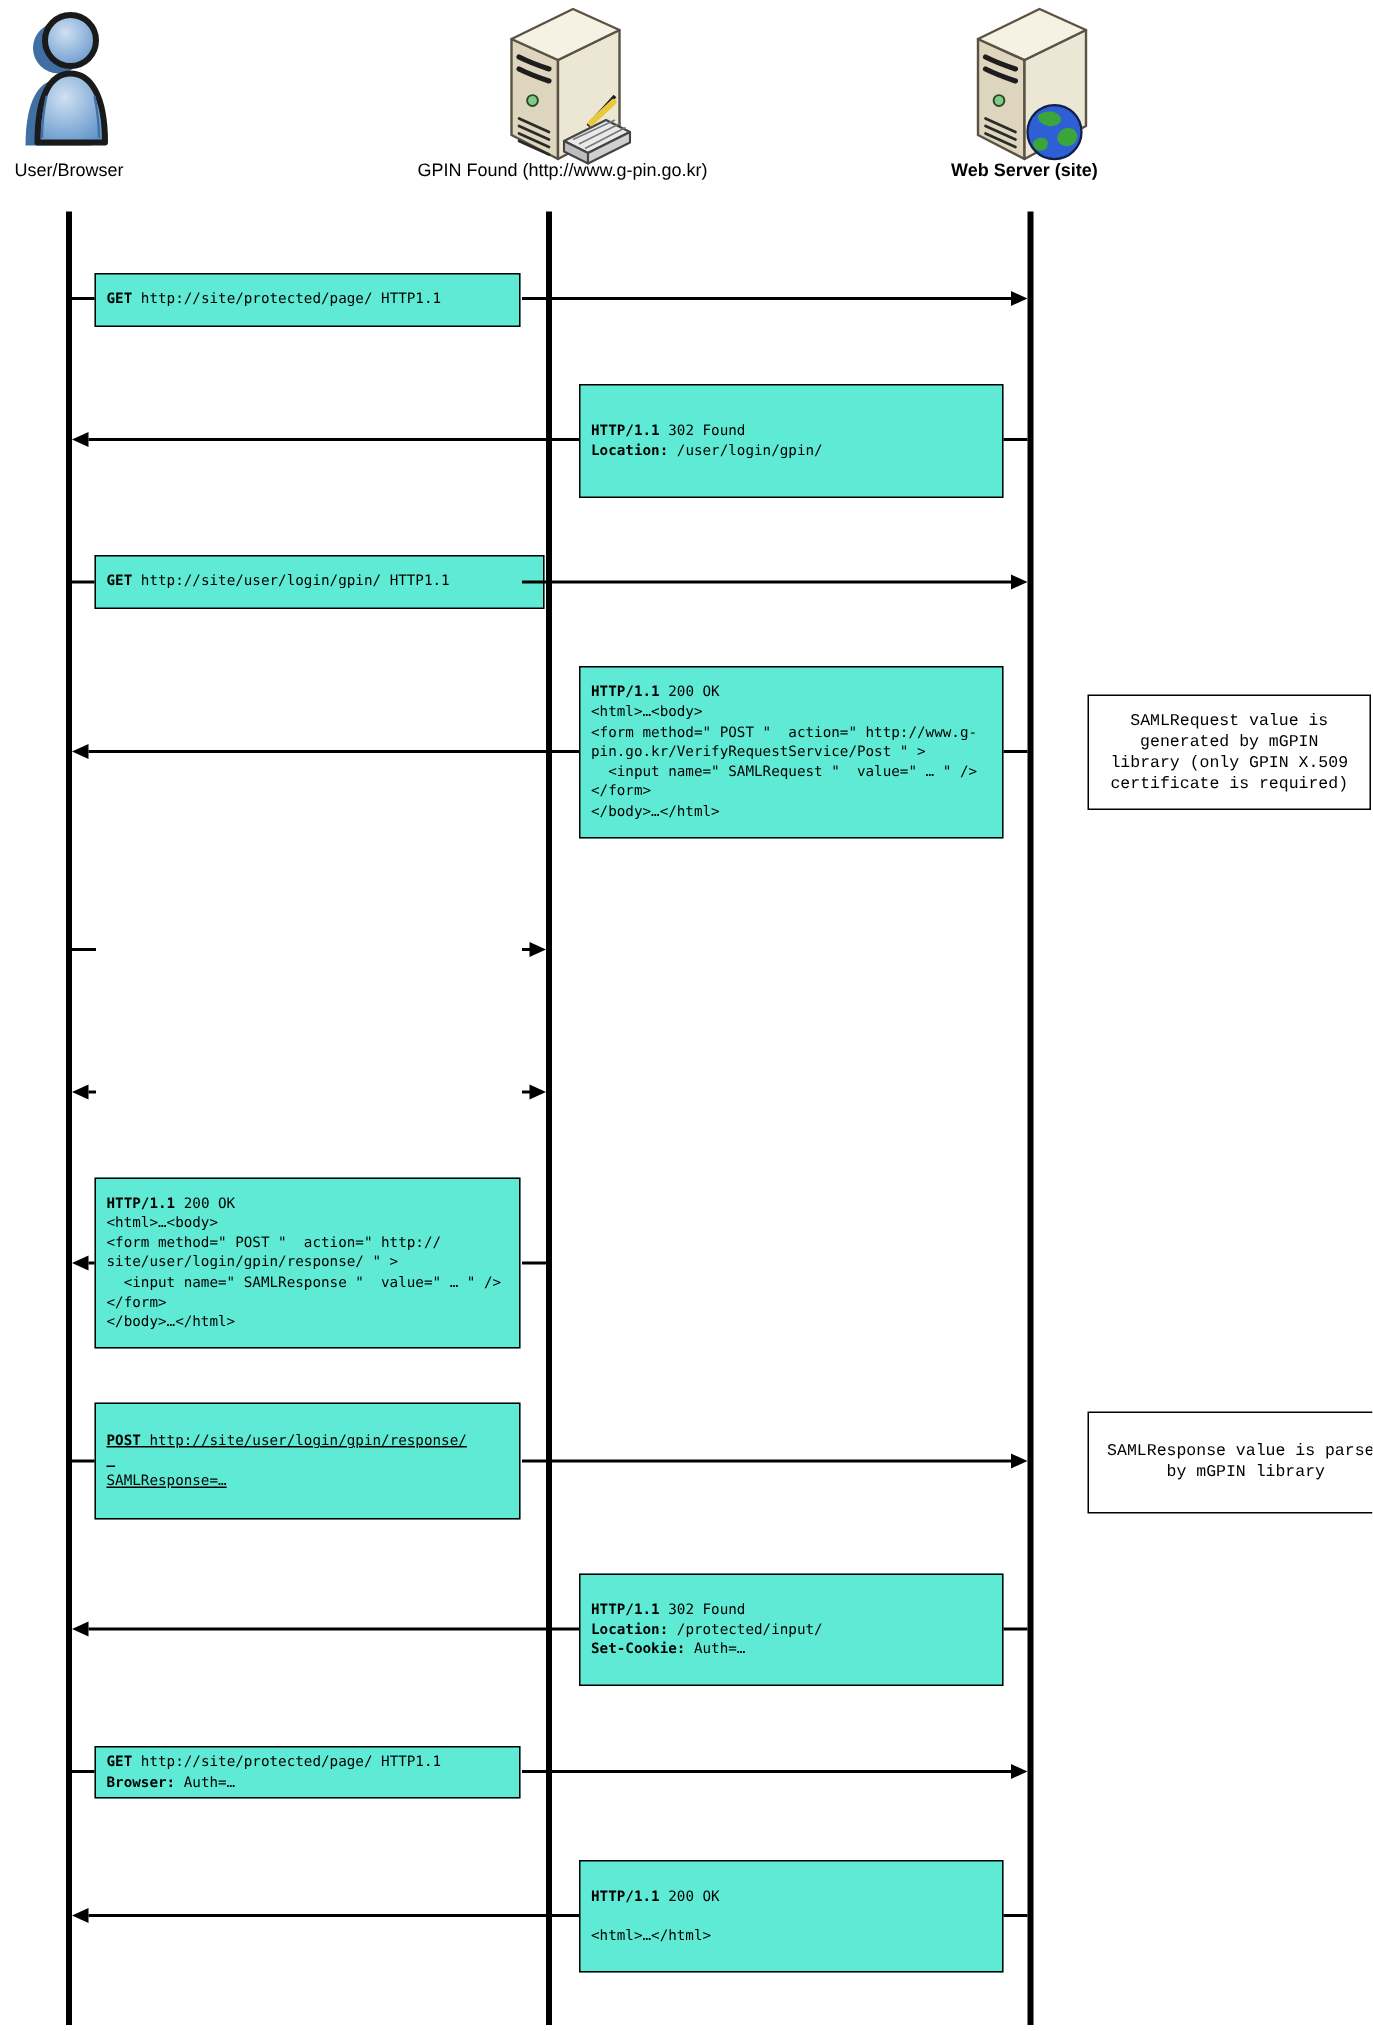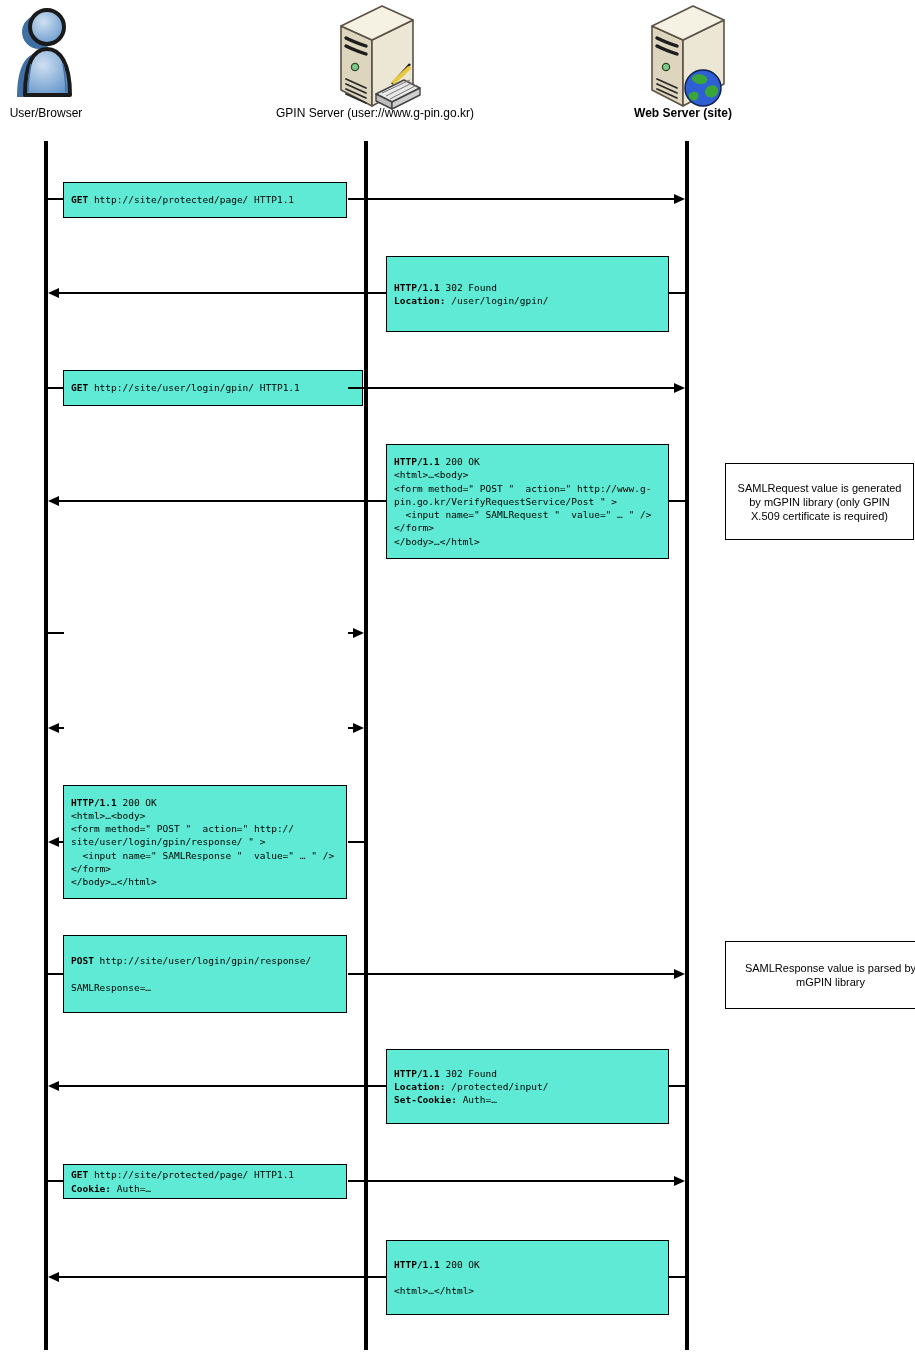--- a/index.html
+++ b/index.html
@@ -27,21 +27,21 @@
     border-top:5px solid transparent; border-bottom:5px solid transparent;
     border-left:11px solid #000;
   }
   .arrow-l {
     position:absolute; width:0; height:0;
     border-top:5px solid transparent; border-bottom:5px solid transparent;
     border-right:11px solid #000;
   }
   .note {
     position:absolute; box-sizing:border-box; border:1px solid #000; background:#fff;
-    font-family:Liberation Sans, sans-serif; font-size:11px; line-height:14px;
+    font-family:Liberation Mono, monospace; font-size:11px; line-height:14px;
     display:flex; align-items:center; justify-content:center; text-align:center;
     padding:6px 10px; color:#000;
   }
 </style>
 </head>
 <body>
 
 <div class="canvas">
 
   <svg class="actor-icon" style="left:14px; top:4px;" width="68" height="98" viewBox="0 0 68 98">
@@ -112,21 +112,21 @@
     </g>
     <g>
       <circle cx="60" cy="88" r="18" fill="#2e5fd4" stroke="#10204a" stroke-width="1.5"></circle>
       <path d="M50,76 C55,73 62,74 64,78 C66,82 60,85 56,84 C51,83 47,79 50,76 Z" fill="#3aa63a"></path>
       <path d="M66,86 C71,84 76,87 75,92 C74,97 68,99 64,96 C60,93 62,88 66,86 Z" fill="#3aa63a"></path>
       <path d="M50,92 C54,91 57,94 55,98 C53,102 47,101 46,97 C45,94 47,93 50,92 Z" fill="#3aa63a"></path>
     </g>
   </svg>
 
   <div class="actor-label" style="left:-104px; top:106px;">User/Browser</div>
-  <div class="actor-label" style="left:225px; top:106px;">GPIN Server (user://www.g-pin.go.kr)</div>
+  <div class="actor-label" style="left:225px; top:106px;">GPIN Found (http://www.g-pin.go.kr)</div>
   <div class="actor-label" style="left:533px; top:106px;font-weight:bold;">Web Server (site)</div>
 
   <div class="lifeline" style="left:44px;  top:141px; height:1209px;"></div>
   <div class="lifeline" style="left:364px; top:141px; height:1209px;"></div>
   <div class="lifeline" style="left:685px; top:141px; height:1209px;"></div>
 
   <div class="hline" style="left:46px; top:198px; width:18px;"></div>
   <div class="msg-box" style="left:63px; top:182px; width:284px; height:36px;">
       <div class="msg-line"><span class="b">GET</span><span> http://site/protected/page/ HTTP1.1</span></div>
     </div>
@@ -179,21 +179,21 @@
       <div class="msg-line"><span>&lt;html&gt;…&lt;body&gt;</span></div>
       <div class="msg-line"><span>&lt;form method=" POST "  action=" http://</span></div>
       <div class="msg-line"><span>site/user/login/gpin/response/ " &gt;</span></div>
       <div class="msg-line"><span>  &lt;input name=" SAMLResponse "  value=" … " /&gt;</span></div>
       <div class="msg-line"><span>&lt;/form&gt;</span></div>
       <div class="msg-line"><span>&lt;/body&gt;…&lt;/html&gt;</span></div>
     </div>
   <div class="hline" style="left:348px; top:841px; width:18px;"></div>
 
   <div class="hline" style="left:46px; top:973px; width:18px;"></div>
-  <div class="msg-box" style="left:63px; top:935px; width:284px; height:78px;">
+  <div class="msg-box" style="left:63px; top:935px; width:284px; height:78px;text-decoration:underline;">
       <div class="msg-line"><span class="b">POST</span><span> http://site/user/login/gpin/response/</span></div>
       <div class="msg-line">&nbsp;</div>
       <div class="msg-line"><span>SAMLResponse=…</span></div>
     </div>
   <div class="hline" style="left:348px; top:973px; width:326px;"></div>
   <div class="arrow-r" style="left:674px; top:969px;"></div>
 
   <div class="note" style="left:725px; top:941px; width:211px; height:68px;">SAMLResponse value is parsed by mGPIN library</div>
 
   <div class="arrow-l" style="left:48px; top:1081px;"></div>
@@ -201,21 +201,21 @@
   <div class="msg-box" style="left:386px; top:1049px; width:283px; height:75px;">
       <div class="msg-line"><span class="b">HTTP/1.1</span><span> 302 Found</span></div>
       <div class="msg-line"><span class="b">Location:</span><span> /protected/input/</span></div>
       <div class="msg-line"><span class="b">Set-Cookie:</span><span> Auth=…</span></div>
     </div>
   <div class="hline" style="left:669px; top:1085px; width:16px;"></div>
 
   <div class="hline" style="left:46px; top:1180px; width:18px;"></div>
   <div class="msg-box" style="left:63px; top:1164px; width:284px; height:35px;">
       <div class="msg-line"><span class="b">GET</span><span> http://site/protected/page/ HTTP1.1</span></div>
-      <div class="msg-line"><span class="b">Cookie:</span><span> Auth=…</span></div>
+      <div class="msg-line"><span class="b">Browser:</span><span> Auth=…</span></div>
     </div>
   <div class="hline" style="left:348px; top:1180px; width:326px;"></div>
   <div class="arrow-r" style="left:674px; top:1176px;"></div>
 
   <div class="arrow-l" style="left:48px; top:1272px;"></div>
   <div class="hline" style="left:59px; top:1276px; width:327px;"></div>
   <div class="msg-box" style="left:386px; top:1240px; width:283px; height:75px;">
       <div class="msg-line"><span class="b">HTTP/1.1</span><span> 200 OK</span></div>
       <div class="msg-line">&nbsp;</div>
       <div class="msg-line"><span>&lt;html&gt;…&lt;/html&gt;</span></div>

